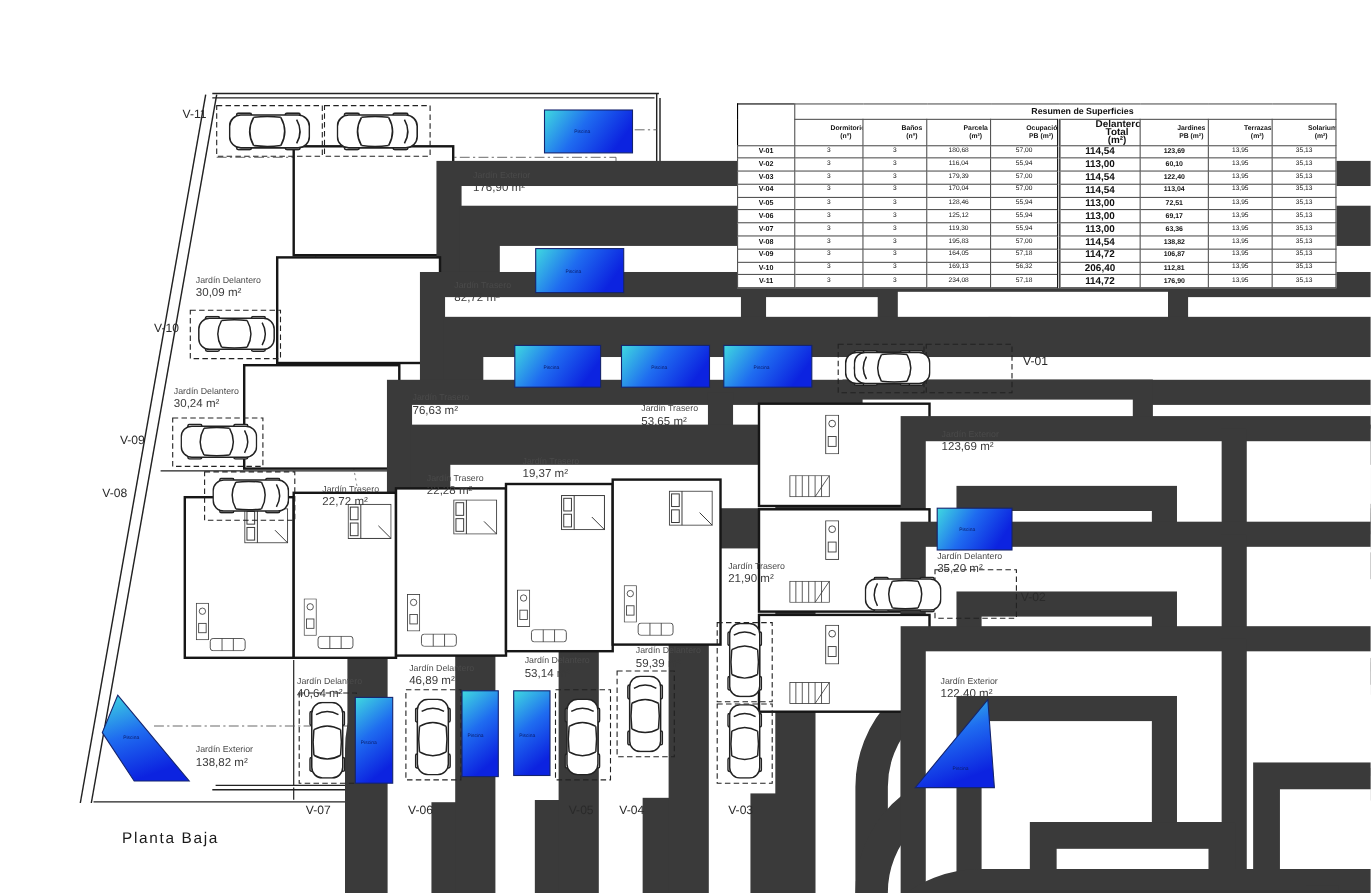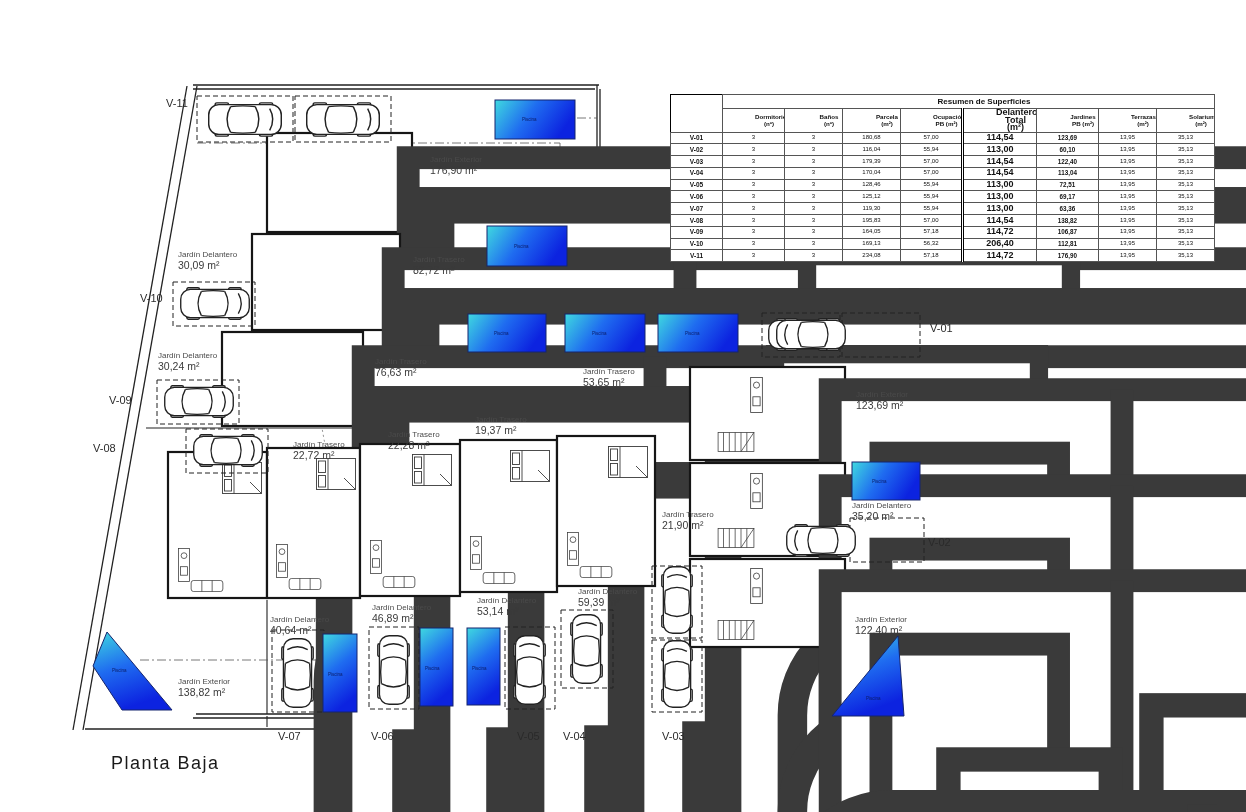--- a/index.html
+++ b/index.html
@@ -13,21 +13,21 @@
      white-space:nowrap;overflow:hidden;}
   table.sumtab .tab-title{font-size:8px;font-weight:bold;height:13px;line-height:13px;}
   table.sumtab thead th{font-weight:bold;font-size:6.2px;height:22px;line-height:7.5px;white-space:normal;padding-left:32px;}
   table.sumtab th.rowlab{font-weight:bold;font-size:6.5px;}
   table.sumtab .c4{font-weight:bold;font-size:9px;border-left:3px double #000;}
   table.sumtab .c5{font-weight:bold;font-size:6.3px;}
   table.sumtab .corner{border:none;background:#fff;}
   table.sumtab{border:1.5px solid #000;}
   col.w-lab{width:52px;} col.w-sm{width:58px;} col.w-md{width:62px;} col.w-lg{width:74px;}
   
-  .page-title{position:absolute;left:111px;top:753px;font-size:18px;letter-spacing:1.5px;color:#1a1a1a;}
+  .page-title{position:absolute;left:111px;top:753px;font-size:14px;letter-spacing:1.5px;color:#1a1a1a;}
   
   .wall{fill:#fff;stroke:#161616;stroke-width:2.2;}
   .thin{fill:none;stroke:#222;stroke-width:1.1;}
   .bound{fill:none;stroke:#222;stroke-width:1.3;}
   .furn{fill:#fff;stroke:#3a3a3a;stroke-width:0.9;}
   .dashdot{fill:none;stroke:#555;stroke-width:0.8;stroke-dasharray:9 3 2 3;}
   .dotted{fill:none;stroke:#777;stroke-width:0.8;stroke-dasharray:2 3;}
   .park{fill:none;stroke:#222;stroke-width:1;stroke-dasharray:5 3;}
   .gname{font-family:"Liberation Sans",sans-serif;font-size:8px;fill:#4a4a4a;}
   .garea{font-family:"Liberation Sans",sans-serif;font-size:10.5px;fill:#3a3a3a;}

